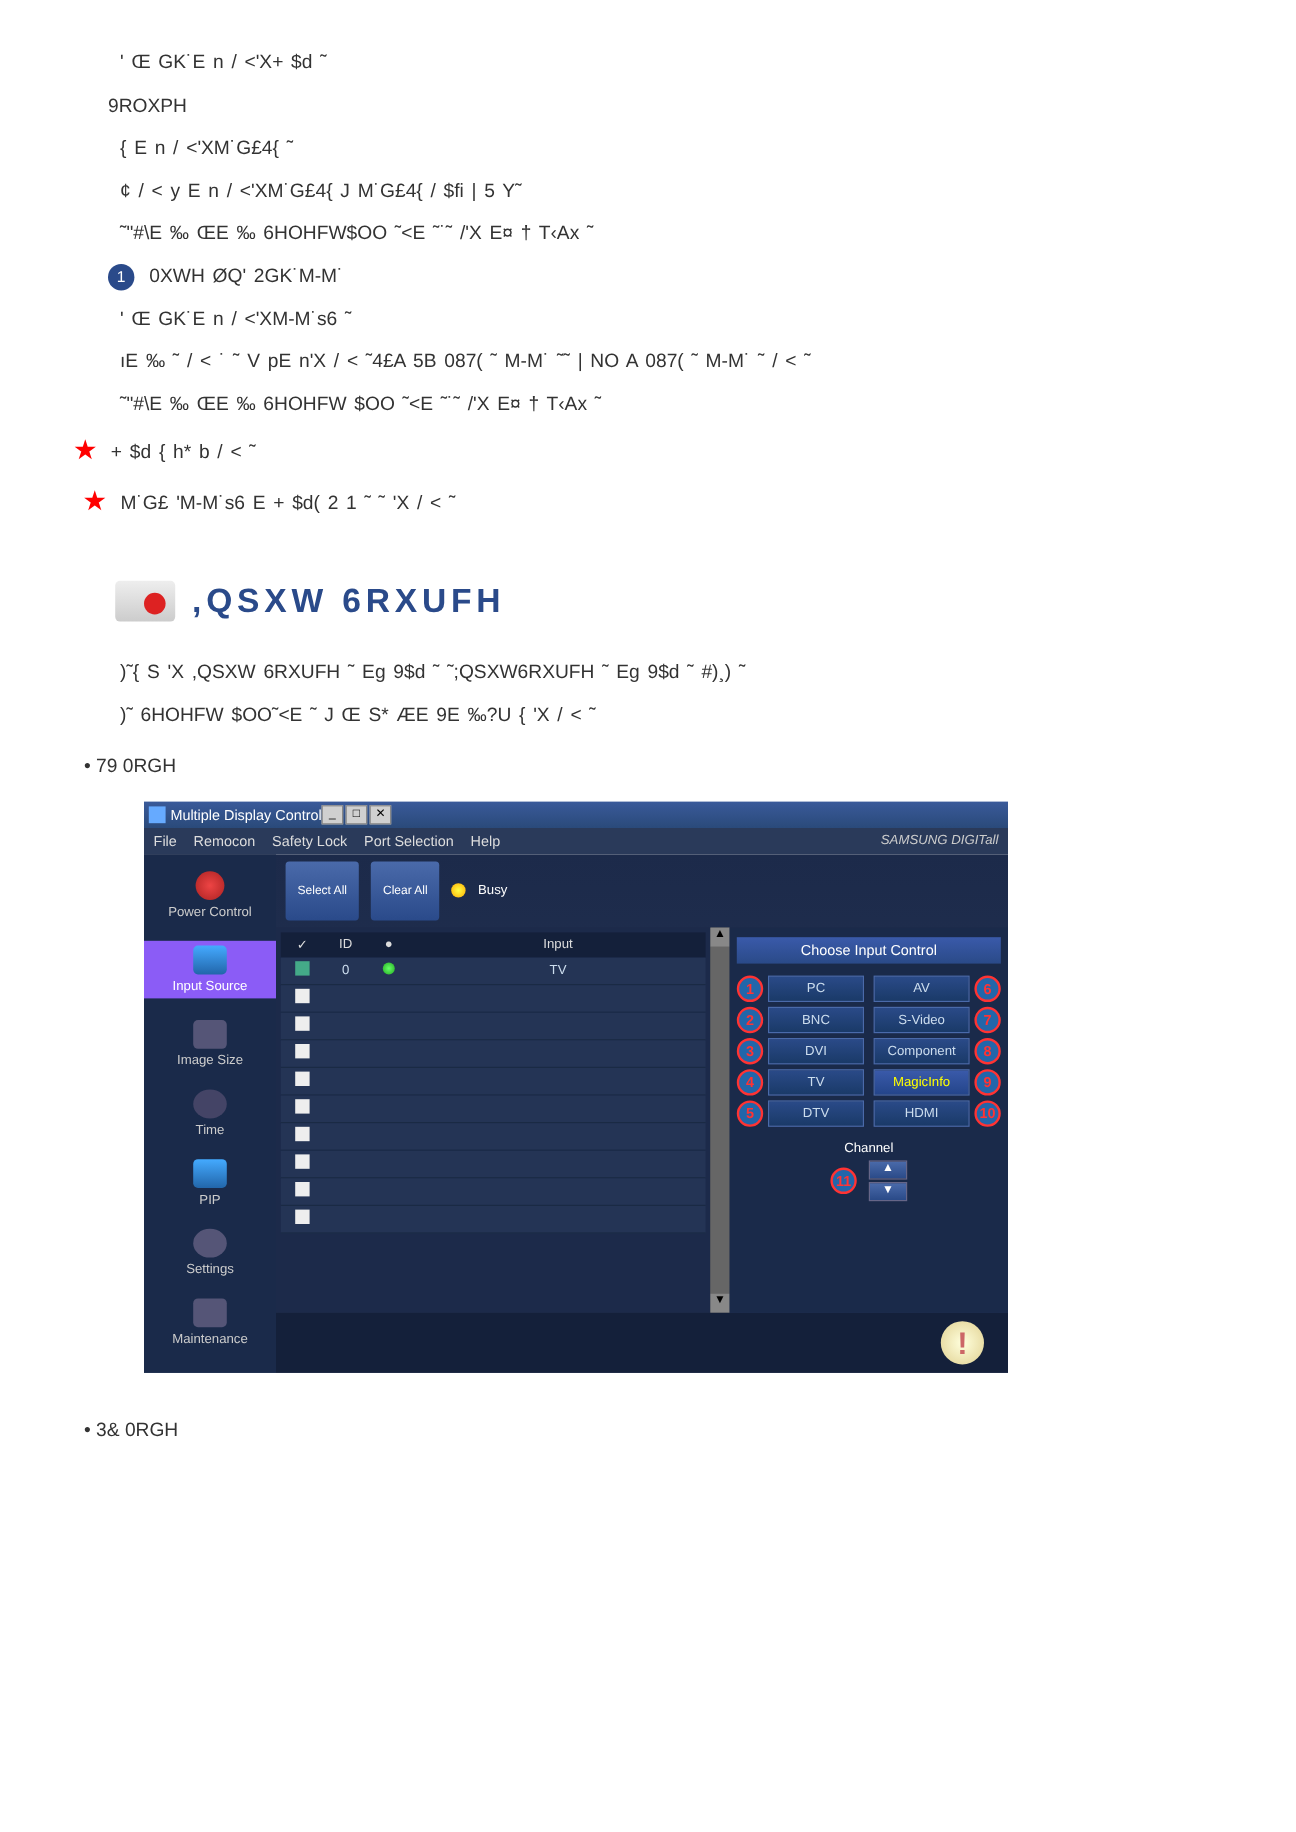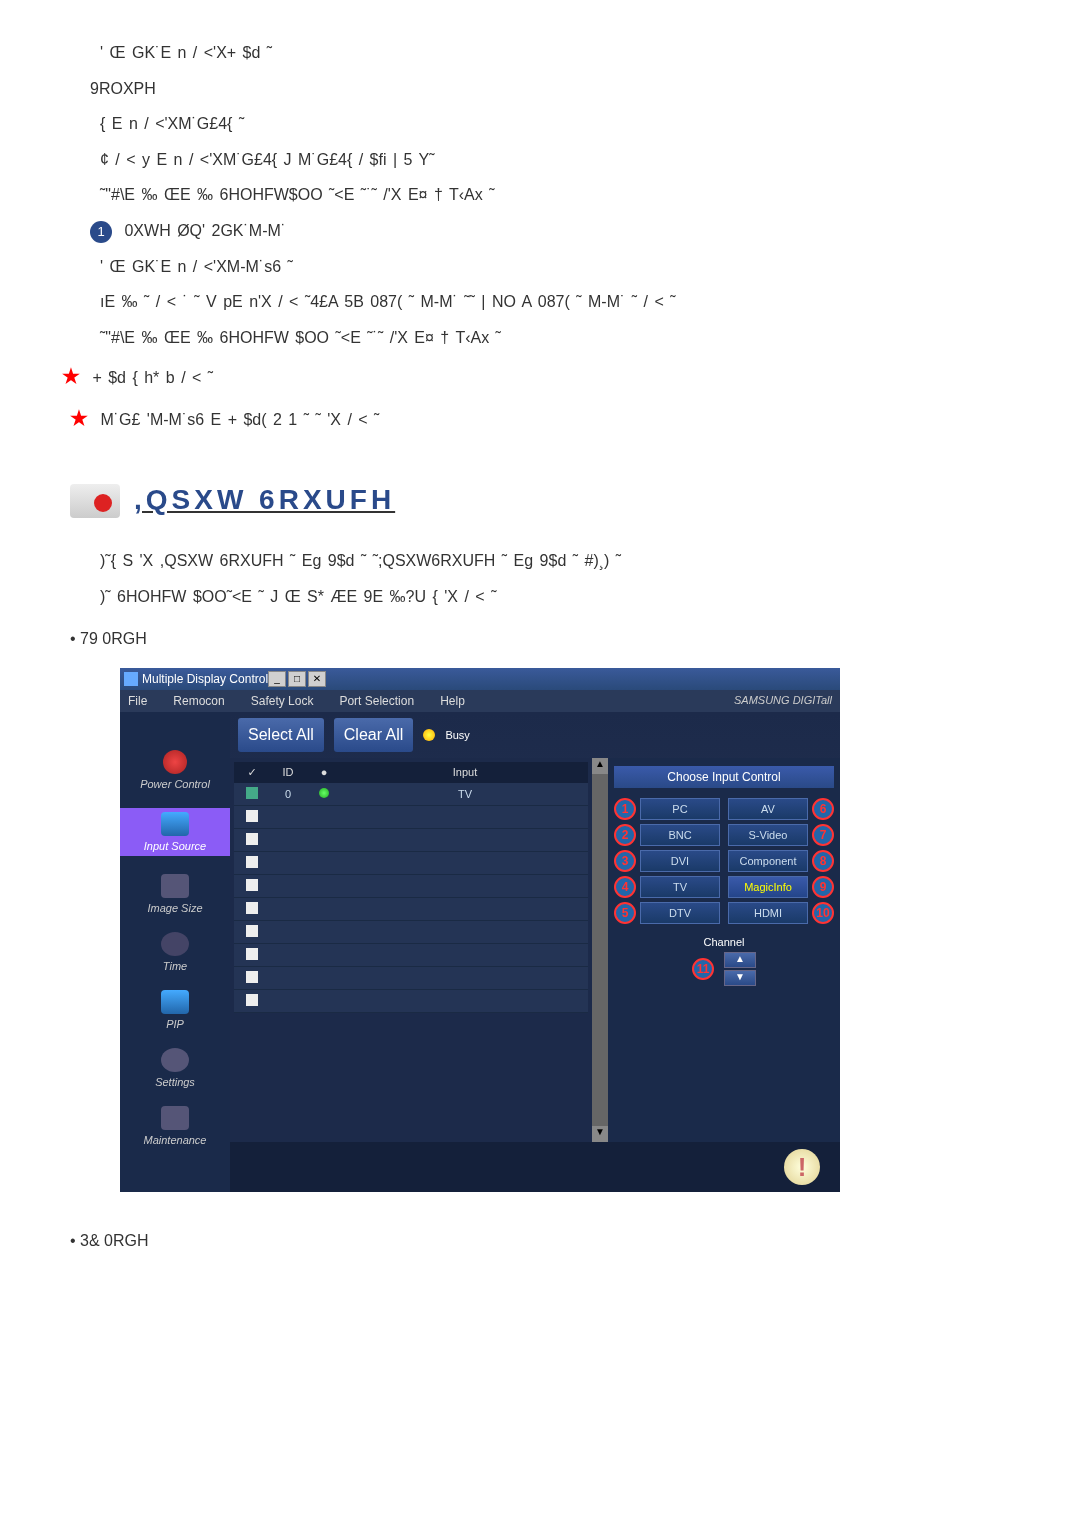--- a/index.html
+++ b/index.html
@@ -34,22 +34,22 @@
     vertical-align: middle;
   }
   .star-icon {
     color: red;
     font-size: 20px;
     font-weight: bold;
     margin-right: 6px;
   }
   .section-header {
     display: flex;
-    margin: 50px 0 30px 10px;
-    text-decoration: underline;
+    align-items: center;
+    margin: 50px 0 30px 36px;
   }
   .header-icon {
     width: 50px;
     height: 34px;
     background: linear-gradient(#eee,#ccc);
     border-radius: 4px;
     margin-right: 14px;
     position: relative;
   }
   .header-icon::after {
@@ -117,37 +117,36 @@
   .menubar {
     background: #2a3a5a;
     color: #ddd;
     display: flex;
     justify-content: space-between;
     font-size: 12px;
     padding: 4px 8px;
   }
   .menu-left {
     display: flex;
-    gap: 26px;
+    gap: 14px;
   }
   .brand {
     font-style: italic;
     color: #ccc;
     font-size: 11px;
   }
   .app-body {
     background: linear-gradient(#1c2a4a,#2a3a5a);
     display: flex;
     min-height: 360px;
   }
   .sidebar {
     width: 110px;
     background: #1a2a4a;
-    padding: 28px 0;
-    font-style: italic;
+    padding: 4px 0;
   }
   .side-item {
     text-align: center;
     color: #ccc;
     font-size: 11px;
     margin: 10px 0 18px 0;
   }
   .side-item.active {
     background: #8b5cf6;
     color: #fff;
@@ -169,22 +168,22 @@
   .side-icon.maint { background: #557; }
   .toolbar {
     display: flex;
     align-items: center;
     gap: 10px;
     padding: 6px 8px;
   }
   .tool-btn {
     background: linear-gradient(#4a6aaa,#2a4a8a);
     color: #fff;
-    font-size: 16px;
-    padding: 8px 10px;
+    font-size: 10px;
+    padding: 19px 10px;
     border-radius: 3px;
   }
   .busy-dot {
     width: 12px;
     height: 12px;
     background: radial-gradient(#ff4,#fa0);
     border-radius: 50%;
     display: inline-block;
   }
   .busy-label { color: #fff; font-size: 11px; }

